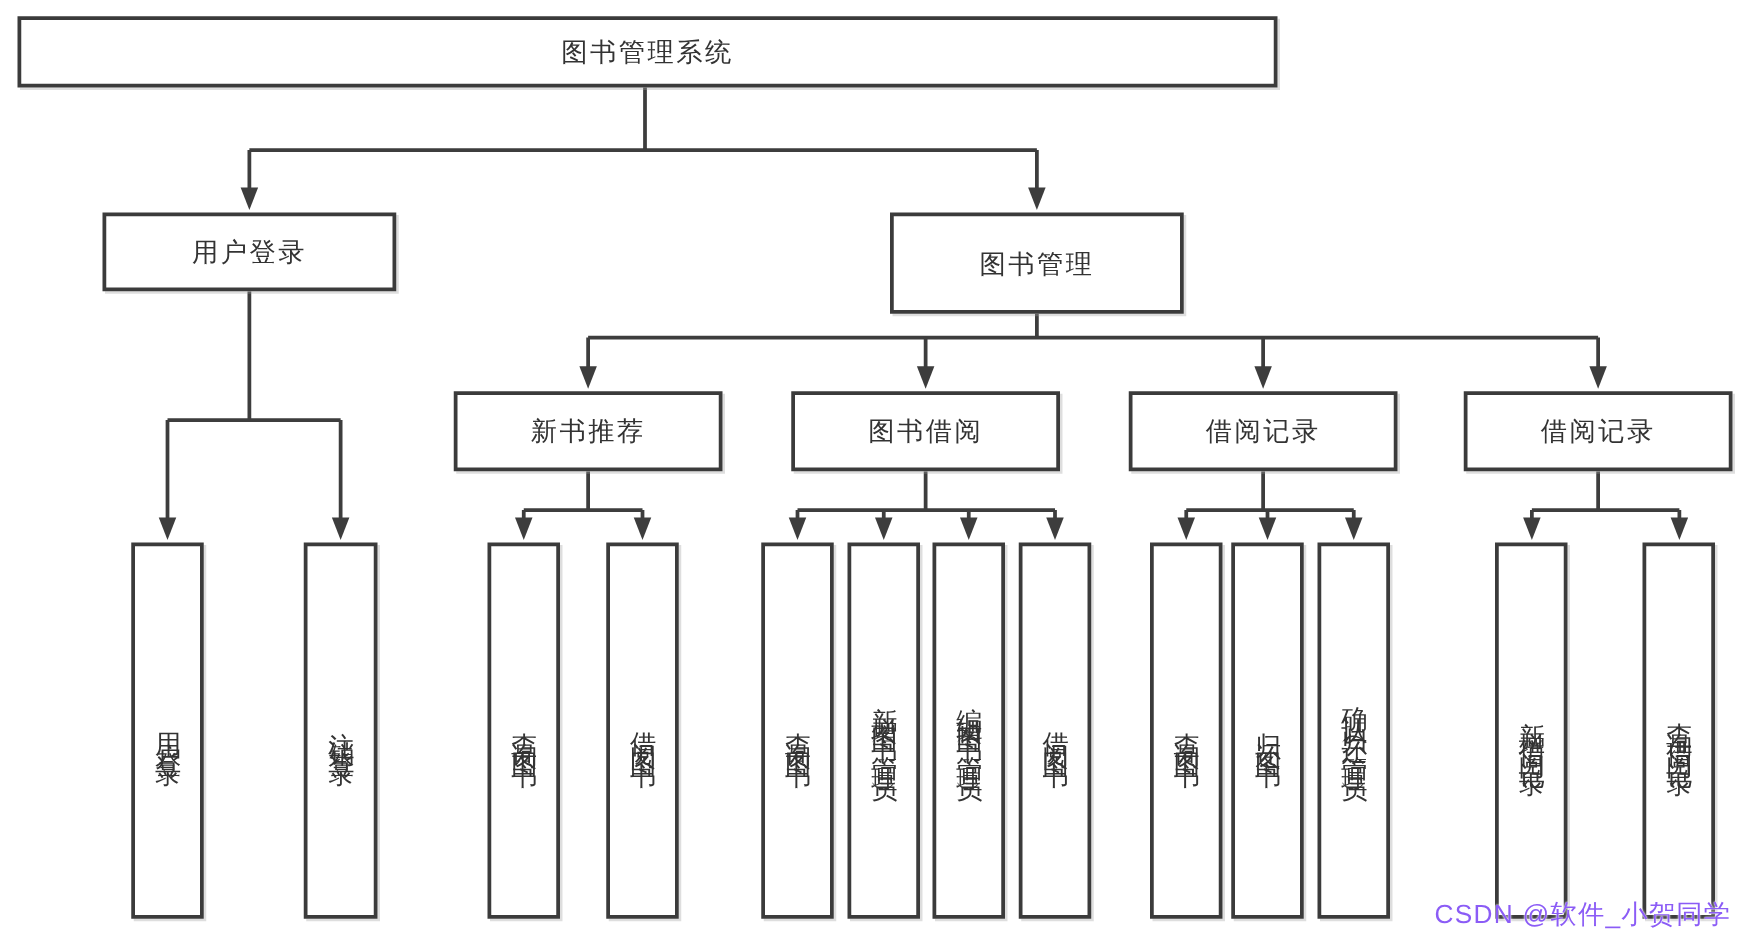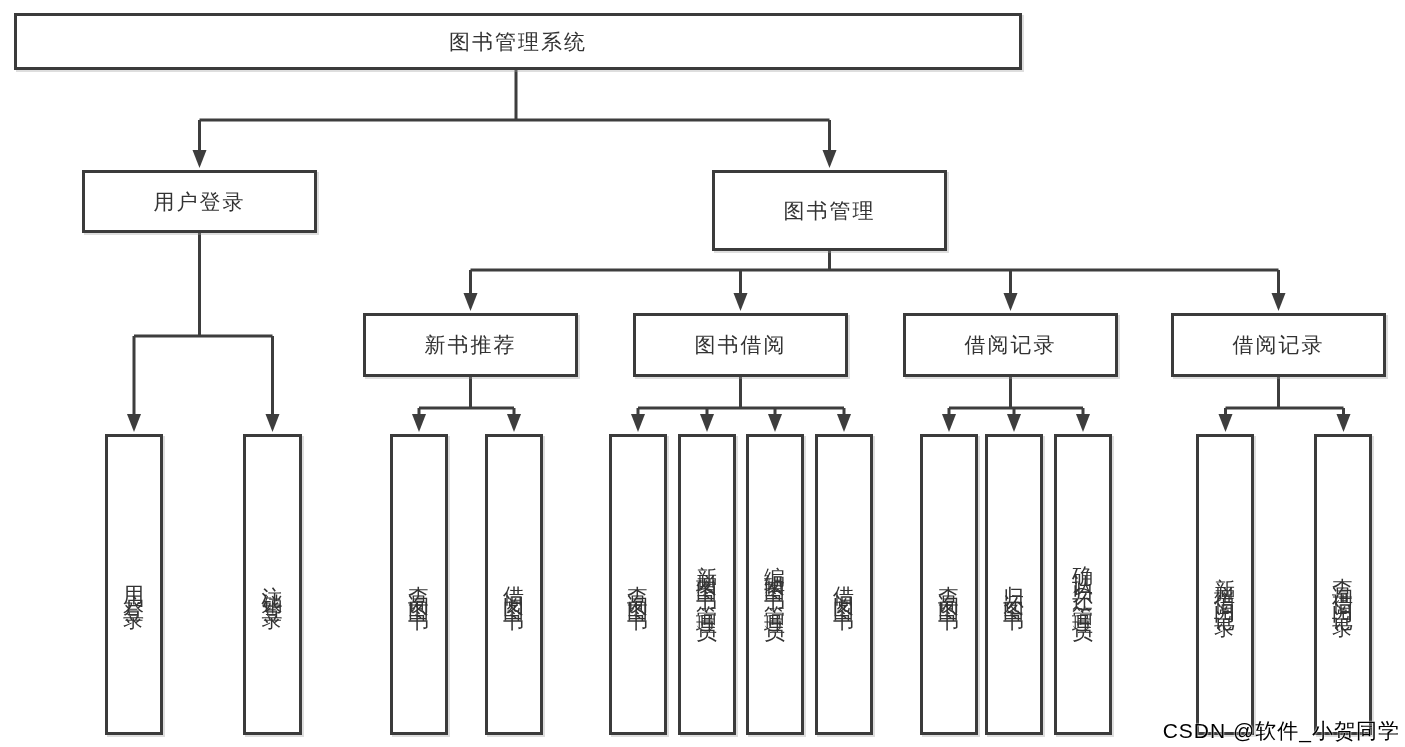--- a/index.html
+++ b/index.html
@@ -8,22 +8,22 @@
   .stage{position:absolute;left:0;top:0;width:1405px;height:747px;}
   .wires{position:absolute;left:0;top:0;z-index:1;}
   .wire{stroke:#3d3d3d;stroke-width:3;fill:none;}
   .arrowhead{fill:#3d3d3d;stroke:none;}
   .node{position:absolute;background:#ffffff;border:3px solid #3b3b3b;
         box-sizing:border-box;display:flex;align-items:center;justify-content:center;
         color:#333333;z-index:2;box-shadow:2px 2px 0 rgba(160,160,160,.35);}
   .hbox span{font-size:21px;letter-spacing:2px;white-space:nowrap;}
   .vbox span{writing-mode:vertical-lr;text-orientation:mixed;
              font-size:21px;letter-spacing:8px;line-height:1;white-space:nowrap;}
-  .watermark{position:absolute;right:5px;bottom:2px;z-index:5;
-             font-size:21px;color:#000000;letter-spacing:1px;
+  .watermark{position:absolute;right:20px;bottom:2px;z-index:5;
+             font-size:21px;color:#8b5cf6;letter-spacing:1px;
              text-shadow:0 0 2px #ffffff,0 0 1px #ffffff;}
 </style>
 </head>
 <body>
 
 <div class="stage">
 
   <svg class="wires" width="1405" height="747" viewBox="0 0 1405 747">
 
     <path class="wire" d="

